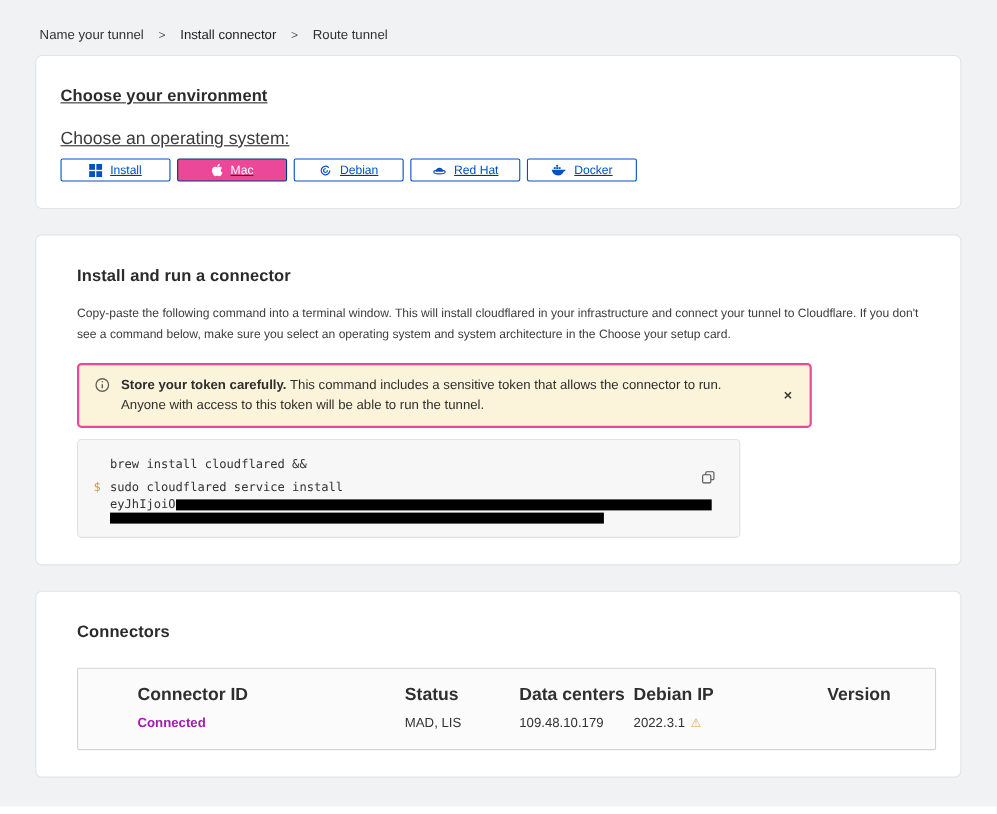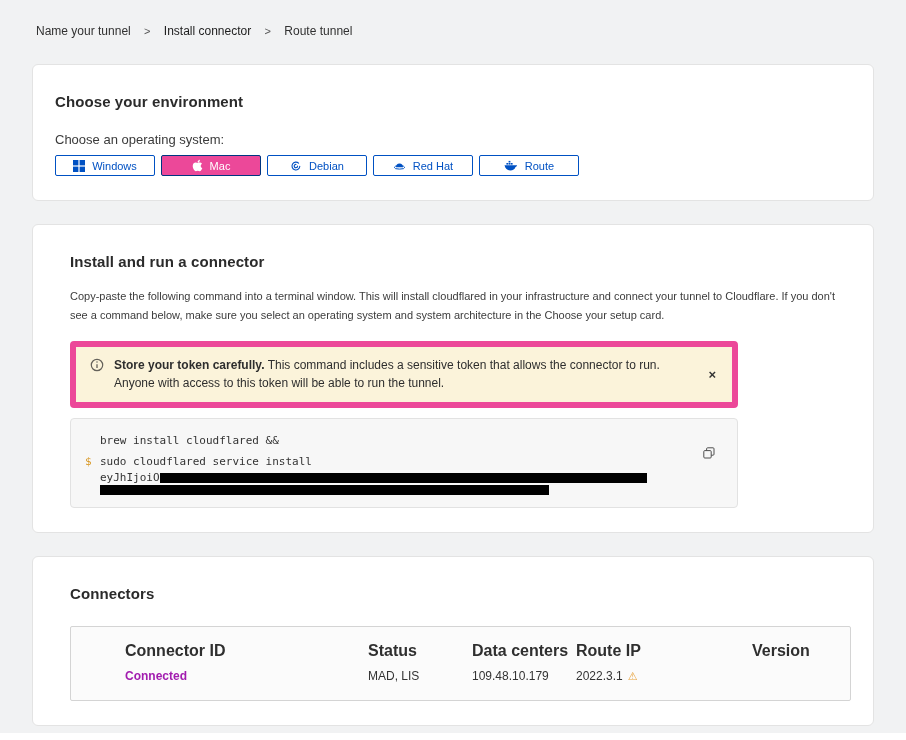--- a/index.html
+++ b/index.html
@@ -21,59 +21,59 @@
 
   
   .card {
     background: #fff;
     border: 1px solid #e3e3e3;
     border-radius: 6px;
     margin: 0 32px;
     padding: 28px 22px 24px;
   }
   .card + .card { margin-top: 23px; padding-left: 37px; }
-  .card-first { margin-top: 26px; }
+  .card-first { margin-top: 12px; text-decoration: underline; }
   .card h2 { font-size: 15px; font-weight: 700; color: #2b2b2b; margin: 0; letter-spacing: .1px; }
 
   
-  .os-label { margin-top: 22px; font-size: 13px; color: #3a3a3a; }
+  .os-label { margin-top: 22px; font-size: 16px; color: #3a3a3a; }
   .os-buttons { margin-top: 8px; display: flex; gap: 6px; }
   .os-btn {
     height: 21px; min-width: 100px; padding: 0 10px;
     display: inline-flex; align-items: center; justify-content: center; gap: 7px;
     border: 1px solid #0051c3; border-radius: 2px;
     background: #fff; color: #0051c3;
     font-family: "Liberation Sans", sans-serif;
     font-size: 11px; cursor: pointer;
   }
   .os-btn.selected { background: #ec4899; border-color: #003681; color: #fff; }
   .os-btn svg { display: block; }
 
   
   .desc { font-size: 11px; color: #3c3c3c; line-height: 1.75; margin: 17px 0 0; max-width: 812px; }
 
   .alert {
     width: 668px; margin-top: 15px;
-    background: #fbf3da; border: 6px solid #ec4899; border-radius: 4px;
+    background: #fbf3da; border: 2px solid #ec4899; border-radius: 4px;
     padding: 9px 14px;
     display: flex; gap: 10px; align-items: flex-start;
     font-size: 12px; color: #2e2e2e; line-height: 1.55;
     position: relative;
   }
   .alert-icon { flex: 0 0 auto; margin-top: 2px; }
   .alert-text { padding-right: 30px; }
   .alert-close {
     position: absolute; right: 12px; top: 50%; transform: translateY(-50%);
     background: none; border: 0; padding: 2px 4px;
     font-size: 13px; font-weight: 700; color: #333; cursor: pointer;
     font-family: "Liberation Sans", sans-serif;
   }
 
   .codeblock {
-    width: 668px; margin-top: 10px;
+    width: 603px; margin-top: 10px;
     background: #f7f7f7; border: 1px solid #e2e2e2; border-radius: 4px;
     padding: 11px 14px 12px;
     font-family: "DejaVu Sans Mono", monospace;
     font-size: 11px; color: #333;
     position: relative;
   }
   .code-row { display: flex; align-items: center; line-height: 21px; white-space: pre; }
   .prompt-col { width: 15px; flex: 0 0 15px; color: #d99a29; }
   .token-row { line-height: 12px; height: 12px; }
   .bar-row { line-height: 10px; height: 10px; margin-top: 1px; }
@@ -121,21 +121,21 @@
 
     <button class="os-btn">
       <span>
         <svg width="12" height="12" viewBox="0 0 12 12" fill="currentColor">
             <rect x="0" y="0" width="5.4" height="5.4"></rect>
             <rect x="6.6" y="0" width="5.4" height="5.4"></rect>
             <rect x="0" y="6.6" width="5.4" height="5.4"></rect>
             <rect x="6.6" y="6.6" width="5.4" height="5.4"></rect>
           </svg>
       </span>
-      <span>Windows</span>
+      <span>Install</span>
     </button>
 
     <button class="os-btn selected">
       <span>
         <svg width="11" height="13" viewBox="0 0 384 512" fill="currentColor">
             <path d="M318.7 268.7c-.2-36.7 16.4-64.4 50-84.8-18.8-26.9-47.2-41.7-84.7-44.6-35.5-2.8-74.3 20.7-88.5 20.7-15 0-49.4-19.7-76.4-19.7C63.3 141.2 4 184.8 4 273.5q0 39.3 14.4 81.2c12.8 36.7 59 126.7 107.2 125.2 25.2-.6 43-17.9 75.8-17.9 31.8 0 48.3 17.9 76.4 17.9 48.6-.7 90.4-82.5 102.6-119.3-65.2-30.7-61.7-90-61.7-91.9zm-56.6-164.2c27.3-32.4 24.8-61.9 24-72.5-24.1 1.4-52 16.4-67.9 34.9-17.5 19.8-27.8 44.3-25.6 71.9 26.1 2 49.9-11.4 69.5-34.3z"></path>
           </svg>
       </span>
       <span>Mac</span>
     </button>
@@ -163,21 +163,21 @@
     <button class="os-btn">
       <span>
         <svg width="14" height="11" viewBox="0 0 14 11" fill="currentColor">
             <rect x="2.4" y="3" width="1.8" height="1.6"></rect>
             <rect x="4.6" y="3" width="1.8" height="1.6"></rect>
             <rect x="6.8" y="3" width="1.8" height="1.6"></rect>
             <rect x="4.6" y="0.9" width="1.8" height="1.6"></rect>
             <path d="M0.5 5.3h12.6c-0.1 0.9-0.7 1.5-1.6 1.6-0.6 2.1-2.5 3.6-5.3 3.6-2.9 0-4.9-1.7-5.7-5.2z"></path>
           </svg>
       </span>
-      <span>Route</span>
+      <span>Docker</span>
     </button>
 
   </div>
 </section>
 
 <section class="card">
   <h2>Install and run a connector</h2>
   <p class="desc">Copy-paste the following command into a terminal window. This will install cloudflared in your infrastructure and connect your tunnel to Cloudflare. If you don't see a command below, make sure you select an operating system and system architecture in the Choose your setup card.</p>
 
   <div class="alert">
@@ -222,21 +222,21 @@
     </button>
   </div>
 </section>
 
 <section class="card">
   <h2>Connectors</h2>
   <div class="table-box">
     <div class="th">Connector ID</div>
     <div class="th">Status</div>
     <div class="th">Data centers</div>
-    <div class="th">Route IP</div>
+    <div class="th">Debian IP</div>
     <div class="th">Version</div>
 
     <div class="status-connected">Connected</div>
     <div>MAD, LIS</div>
     <div>109.48.10.179</div>
     <div>
       <span>2022.3.1</span><span class="warn-tri">⚠</span>
     </div>
   </div>
 </section>

